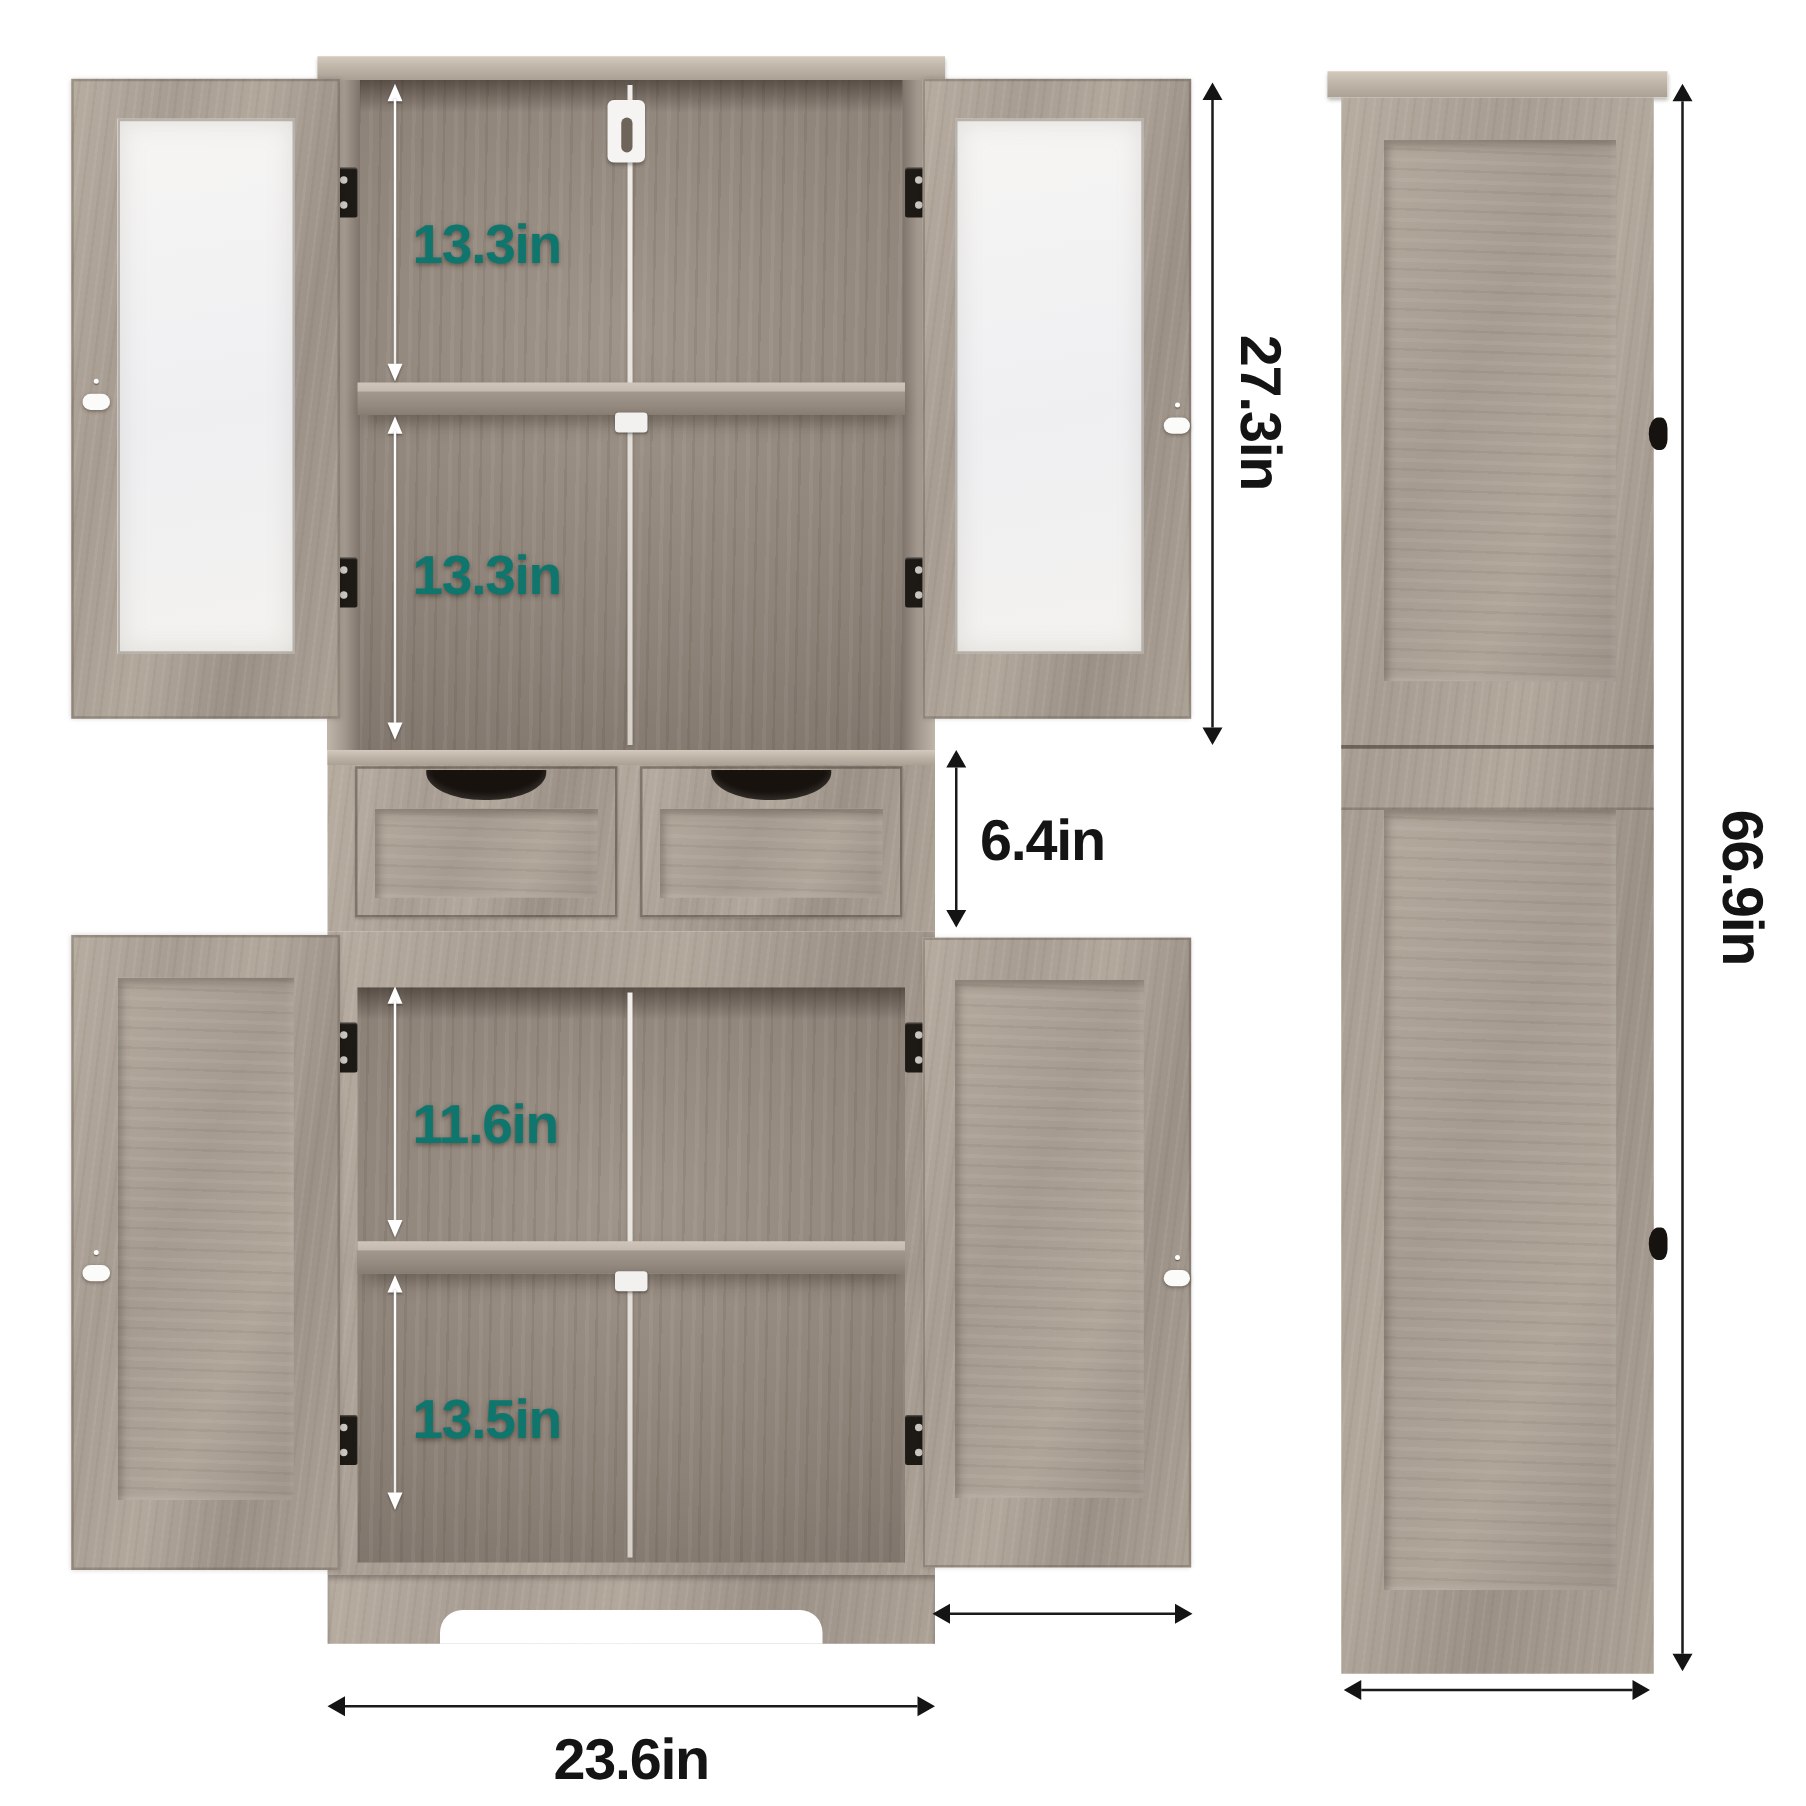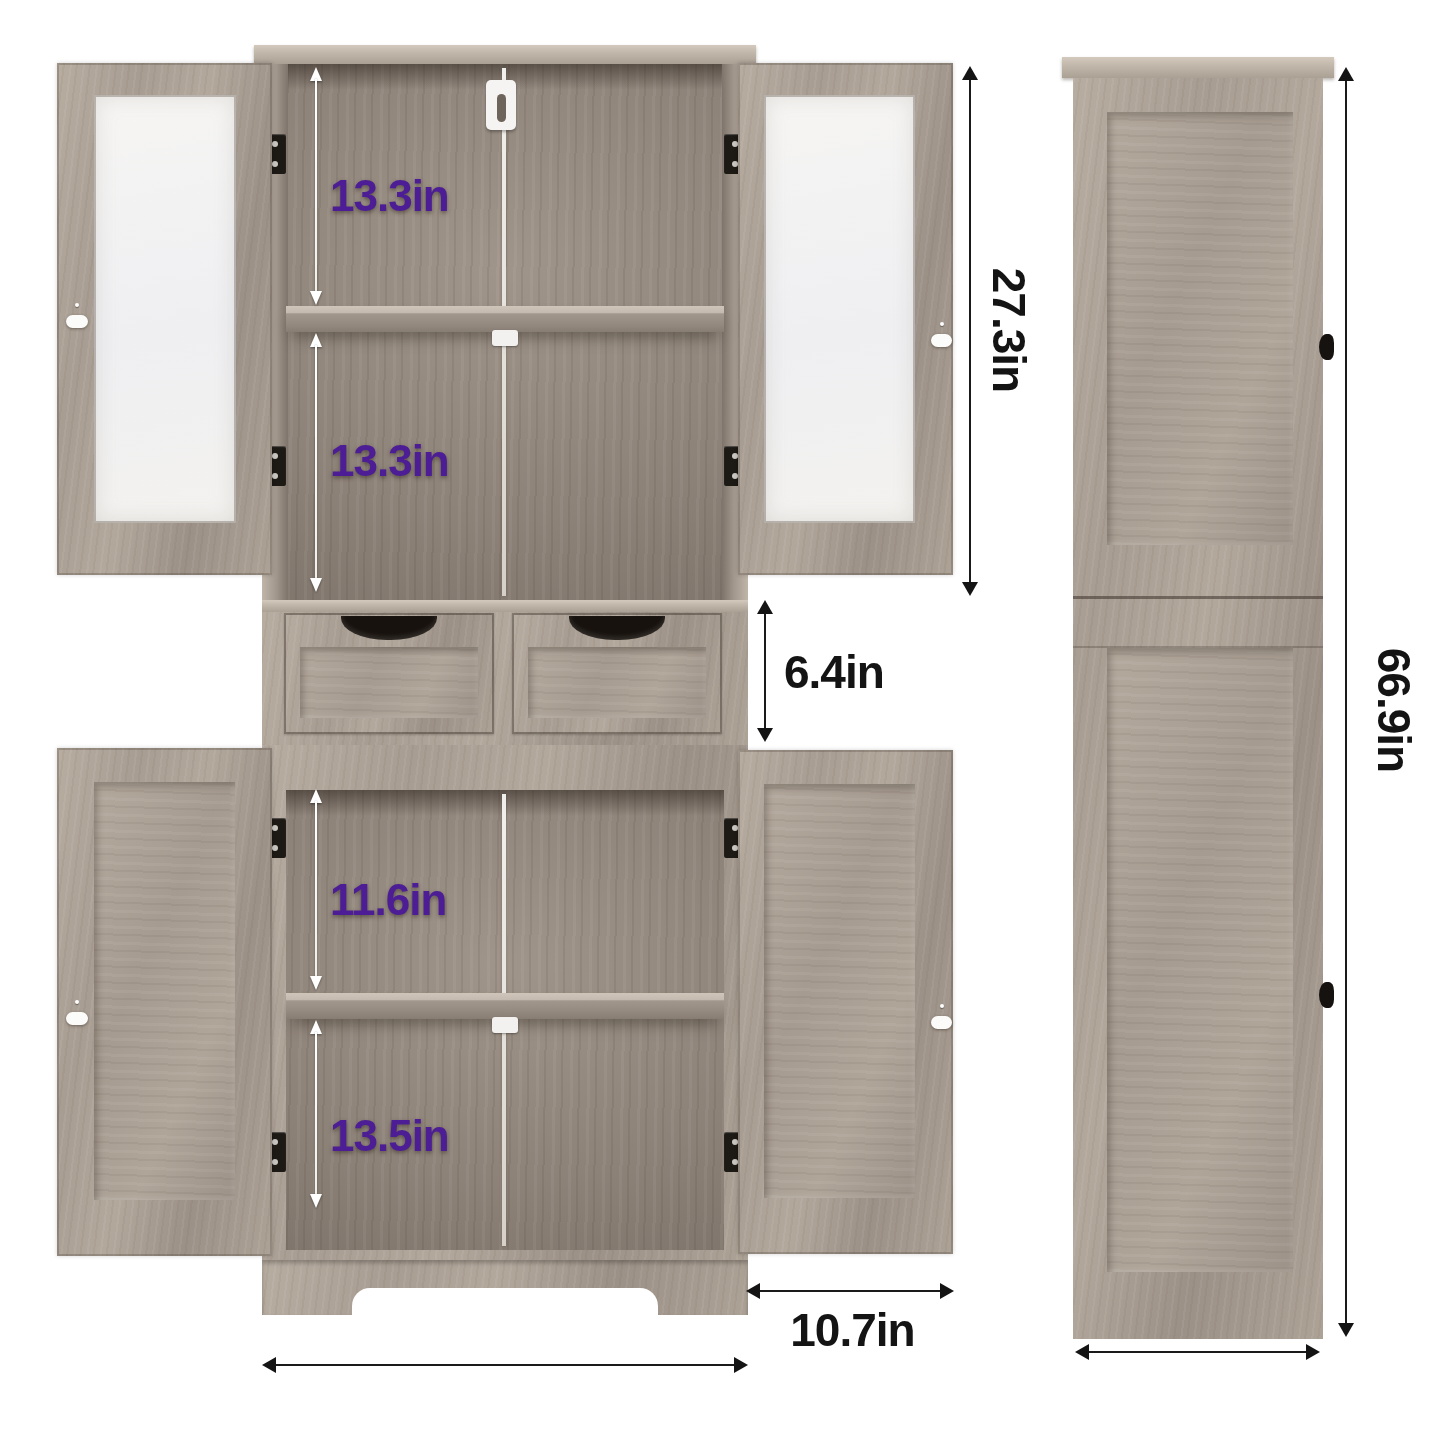--- a/index.html
+++ b/index.html
@@ -40,21 +40,21 @@
   .dotw{background:#fff;border-radius:50%;box-shadow:0 1px 1px rgba(0,0,0,.4);}
   .bracket{background:#f5f4f2;border-radius:5px;box-shadow:0 2px 3px rgba(0,0,0,.3);}
   .slot{background:#6e645a;border-radius:5px;}
   .clip{background:#f2f1ef;border-radius:3px;box-shadow:0 1px 2px rgba(0,0,0,.35);}
   .knuckle{background:#151210;border-radius:60% 40% 40% 60%;}
   .hline{background:rgba(60,50,42,.55);}
   .arch{background:#fff;border-radius:18px 18px 0 0;}
   .plinth{box-shadow:inset 0 3px 4px rgba(0,0,0,.25);}
 
   
-  .dim-w{color:#4c1d95;font:700 44px/48px "Liberation Sans",sans-serif;letter-spacing:-1px;
+  .dim-w{color:#0f766e;font:700 44px/48px "Liberation Sans",sans-serif;letter-spacing:-1px;
     text-shadow:0 2px 4px rgba(40,30,20,.5);white-space:nowrap;}
   .dim-b{color:#141414;font:700 46px/48px "Liberation Sans",sans-serif;letter-spacing:-1px;white-space:nowrap;}
   .rot90{transform:rotate(90deg);}
   .lnv-w{width:2px;background:linear-gradient(#fff,#f0efec);box-shadow:0 0 2px rgba(0,0,0,.35);}
   .lnv-b{width:2px;background:#1a1a1a;}
   .lnh-b{height:2px;background:#1a1a1a;}
   .tri{width:0;height:0;}
   .up-w{border-left:6px solid transparent;border-right:6px solid transparent;border-bottom:14px solid #fff;
     filter:drop-shadow(0 1px 1px rgba(0,0,0,.4));}
   .dn-w{border-left:6px solid transparent;border-right:6px solid transparent;border-top:14px solid #fff;
@@ -158,25 +158,25 @@
   <div class="abs dim-w" style="left:330px;top:876px;">11.6in</div>
 
   <div class="abs tri up-w" style="left:310px;top:1020px;"></div>
   <div class="abs lnv-w" style="left:315px;top:1032px;height:164px;"></div>
   <div class="abs tri dn-w" style="left:310px;top:1194px;"></div>
   <div class="abs dim-w" style="left:330px;top:1112px;">13.5in</div>
 
   <div class="abs tri lf-b" style="left:746px;top:1283px;"></div>
   <div class="abs lnh-b" style="left:760px;top:1290px;width:180px;"></div>
   <div class="abs tri rt-b" style="left:940px;top:1283px;"></div>
-  <div class="abs dim-b" style="left:745px;top:1306px;width:215px;text-align:center;">10.7in</div>
 
   <div class="abs tri lf-b" style="left:262px;top:1357px;"></div>
   <div class="abs lnh-b" style="left:276px;top:1364px;width:458px;"></div>
   <div class="abs tri rt-b" style="left:734px;top:1357px;"></div>
+  <div class="abs dim-b" style="left:375px;top:1383px;width:260px;text-align:center;">23.6in</div>
 
   <div class="abs wood-top" style="left:1062px;top:57px;width:272px;height:21px;"></div>
   <div class="abs wood" style="left:1073px;top:78px;width:250px;height:1261px;"></div>
   <div class="abs panel" style="left:1107px;top:112px;width:186px;height:433px;"></div>
   <div class="abs hline" style="left:1073px;top:596px;width:250px;height:3px;"></div>
   <div class="abs hline" style="left:1073px;top:646px;width:250px;height:2px;opacity:.5;"></div>
   <div class="abs panel" style="left:1107px;top:648px;width:186px;height:624px;"></div>
   <div class="abs knuckle" style="left:1319px;top:334px;width:15px;height:26px;"></div>
   <div class="abs knuckle" style="left:1319px;top:982px;width:15px;height:26px;"></div>
 

